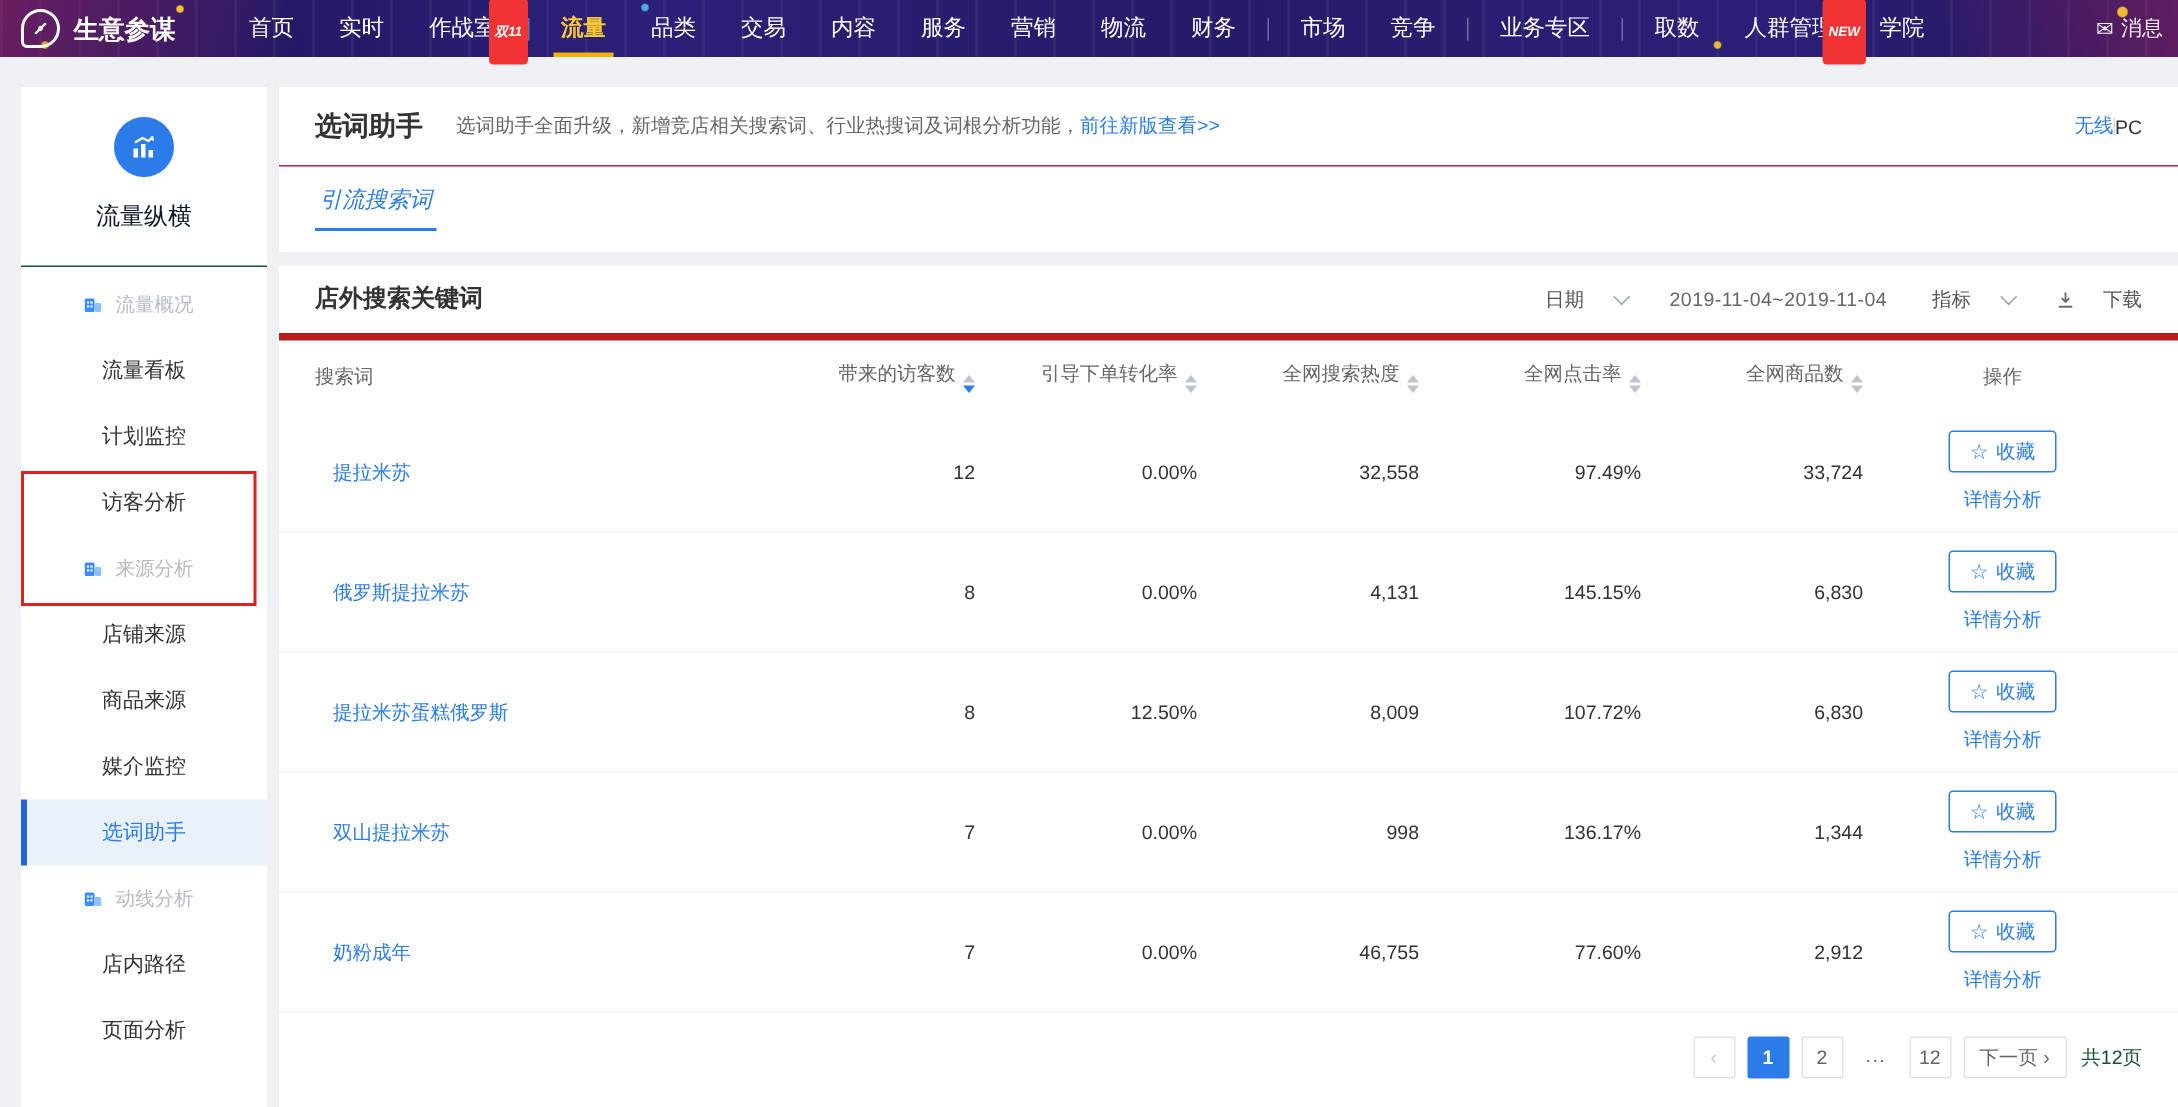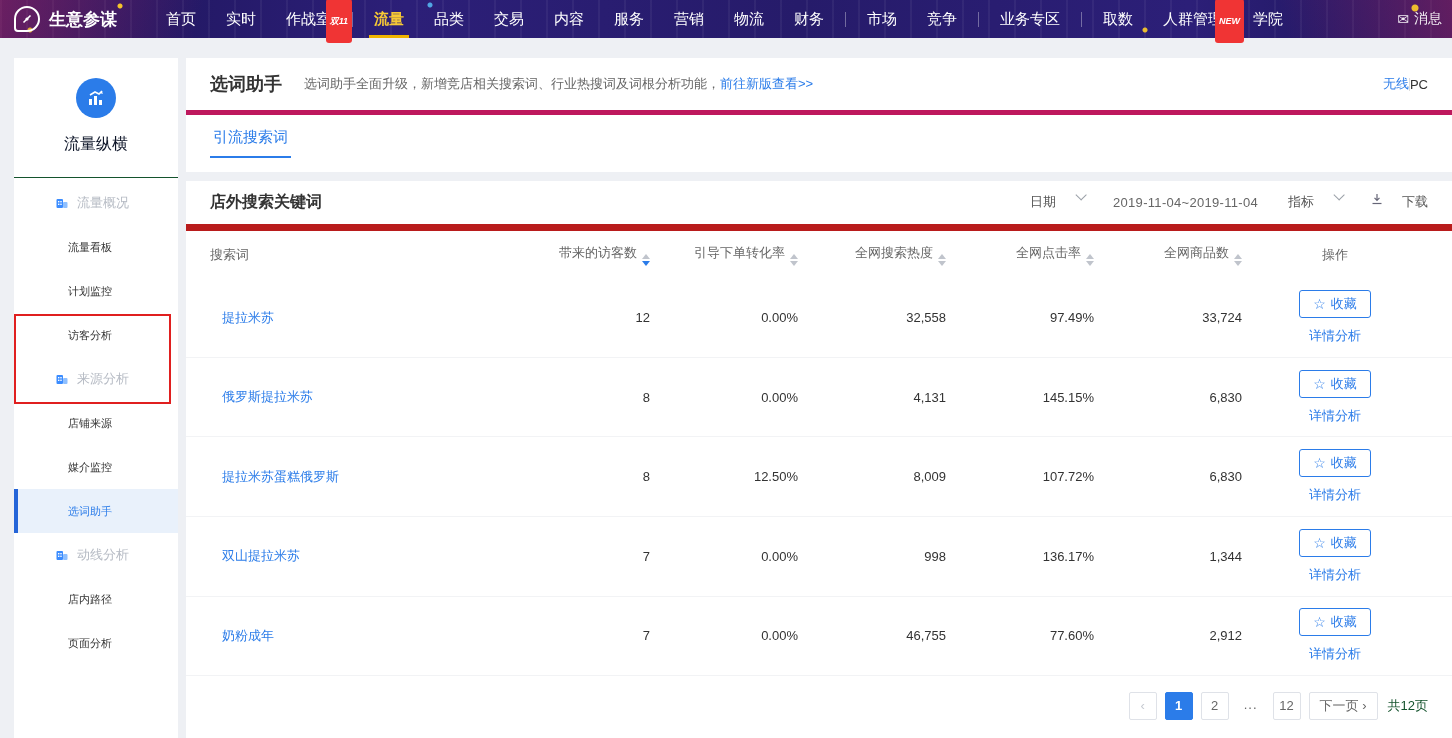--- a/index.html
+++ b/index.html
@@ -31,42 +31,42 @@
   .nav-sep { width:1px; height:15px; background:rgba(255,255,255,.35); margin:0 6px; }
   .nav-badge { position:absolute; top:-1px; right:-6px; background:#f03434; color:#fff; font-size:9px; line-height:12px;
     padding:16px 4px; border-radius:3px; font-style:italic; font-weight:bold; }
   .nav-msg { margin-left:auto; margin-right:10px; display:flex; align-items:center; gap:5px; opacity:.92; font-size:14px; }
   
   .sidebar { position:absolute; left:14px; top:58px; width:164px; bottom:0; background:#fff; z-index:2; }
   .side-head { padding:20px 0 0; text-align:center; }
   .side-circle { width:40px; height:40px; border-radius:50%; background:#2b7ce9; margin:0 auto 16px; display:flex; align-items:center; justify-content:center; }
   .side-product { color:#0f172a; font-size:16px; padding-bottom:22px; border-bottom:1px solid #14532d; margin:0 0; }
   .side-items { position:relative; padding-top:3px; }
-  .side-item { height:44px; display:flex; align-items:center; font-size:11px; color:#333; cursor:pointer; border-left:4px solid transparent; padding-left:50px; }
+  .side-item { height:44px; display:flex; align-items:center; font-size:14px; color:#333; cursor:pointer; border-left:4px solid transparent; padding-left:50px; }
   .side-item.section { color:#b6bbc4; font-size:13px; cursor:default; padding-left:37px; gap:8px; }
   .side-item.active { background:#e9f1fb; color:#2b7ce9; border-left-color:#2565d8; }
   .anno-box { position:absolute; left:0; top:136px; width:157px; height:90px; border:2px solid #e01f1f; pointer-events:none; z-index:6; }
   
   .main { position:absolute; left:186px; top:58px; right:0; bottom:0; display:flex; flex-direction:column; }
   .card-head { background:#fff; }
   .head-row { height:52px; display:flex; align-items:center; padding:0 24px; }
   .page-title { font-size:18px; font-weight:bold; color:#333; }
   .page-sub { font-size:13px; color:#666; margin-left:22px; }
   .page-sub-link { font-size:13px; color:#2b7ce9; cursor:pointer; }
   .terminal { margin-left:auto; display:flex; align-items:center; gap:0; font-size:13px; }
   .t-wireless { color:#2b7ce9; cursor:pointer; }
   .t-sep { width:1px; height:13px; background:#ddd; }
   .t-pc { color:#333; cursor:pointer; }
-  .tabs-row { border-top:5px solid #be185d; padding:0 24px 14px; }
+  .tabs-row { border-top:1px solid #be185d; padding:0 24px 14px;font-style:italic; }
   .tab { display:inline-block; padding:13px 3px 9px; font-size:15px; color:#2b7ce9; border-bottom:2px solid #2b7ce9; cursor:pointer; }
   .card-table { background:#fff; margin-top:9px; flex:1; display:flex; flex-direction:column; overflow:hidden; }
-  .table-title-row { height:50px; display:flex; align-items:center; padding:0 24px; border-bottom:7px solid #b91c1c; }
+  .table-title-row { height:50px; display:flex; align-items:center; padding:0 24px; border-bottom:5px solid #b91c1c; }
   .table-title { font-size:16px; font-weight:bold; color:#333; }
   .table-controls { margin-left:auto; display:flex; align-items:center; gap:30px; font-size:13px; color:#555; }
-  .ctl { display:flex; align-items:flex-start; gap:19px; cursor:pointer; }
+  .ctl { display:flex; align-items:center; gap:19px; cursor:pointer; }
   .chev { width:8px; height:8px; border-right:1px solid #9aa0a8; border-bottom:1px solid #9aa0a8; transform:rotate(45deg) translateY(-3px); }
   .date-range { color:#666; letter-spacing:.3px; }
   
   .trow { display:flex; align-items:center; padding:0 24px; }
   .thead { height:48px; color:#666; font-size:13px; }
   .tbody-row { height:80px; font-size:13px; color:#333; border-bottom:1px solid #f2f3f5; }
   .col-kw { flex:1; text-align:left; }
   .col-num { width:148px; text-align:right; }
   .col-op { width:186px; text-align:center; }
   .kw-link { color:#2b7ce9; cursor:pointer;margin-left:12px; }
@@ -169,20 +169,21 @@
           <rect x="1.5" y="3" width="6.5" height="9" rx="1" fill="#3b8cff"></rect>
           <rect x="8" y="6" width="4.5" height="6" rx="1" fill="#8fc0ff"></rect>
           <rect x="3" y="5" width="1.4" height="1.4" fill="#fff"></rect>
           <rect x="5.3" y="5" width="1.4" height="1.4" fill="#fff"></rect>
           <rect x="3" y="7.6" width="1.4" height="1.4" fill="#fff"></rect>
           <rect x="5.3" y="7.6" width="1.4" height="1.4" fill="#fff"></rect>
         </svg>
       <span>来源分析</span>
     </div>
     <div class="side-item">店铺来源</div>
+    <div class="side-item">商品来源</div>
     <div class="side-item">媒介监控</div>
     <div class="side-item active">选词助手</div>
     <div class="side-item section">
       <svg width="14" height="14" viewBox="0 0 14 14">
           <rect x="1.5" y="3" width="6.5" height="9" rx="1" fill="#3b8cff"></rect>
           <rect x="8" y="6" width="4.5" height="6" rx="1" fill="#8fc0ff"></rect>
           <rect x="3" y="5" width="1.4" height="1.4" fill="#fff"></rect>
           <rect x="5.3" y="5" width="1.4" height="1.4" fill="#fff"></rect>
           <rect x="3" y="7.6" width="1.4" height="1.4" fill="#fff"></rect>
           <rect x="5.3" y="7.6" width="1.4" height="1.4" fill="#fff"></rect>

